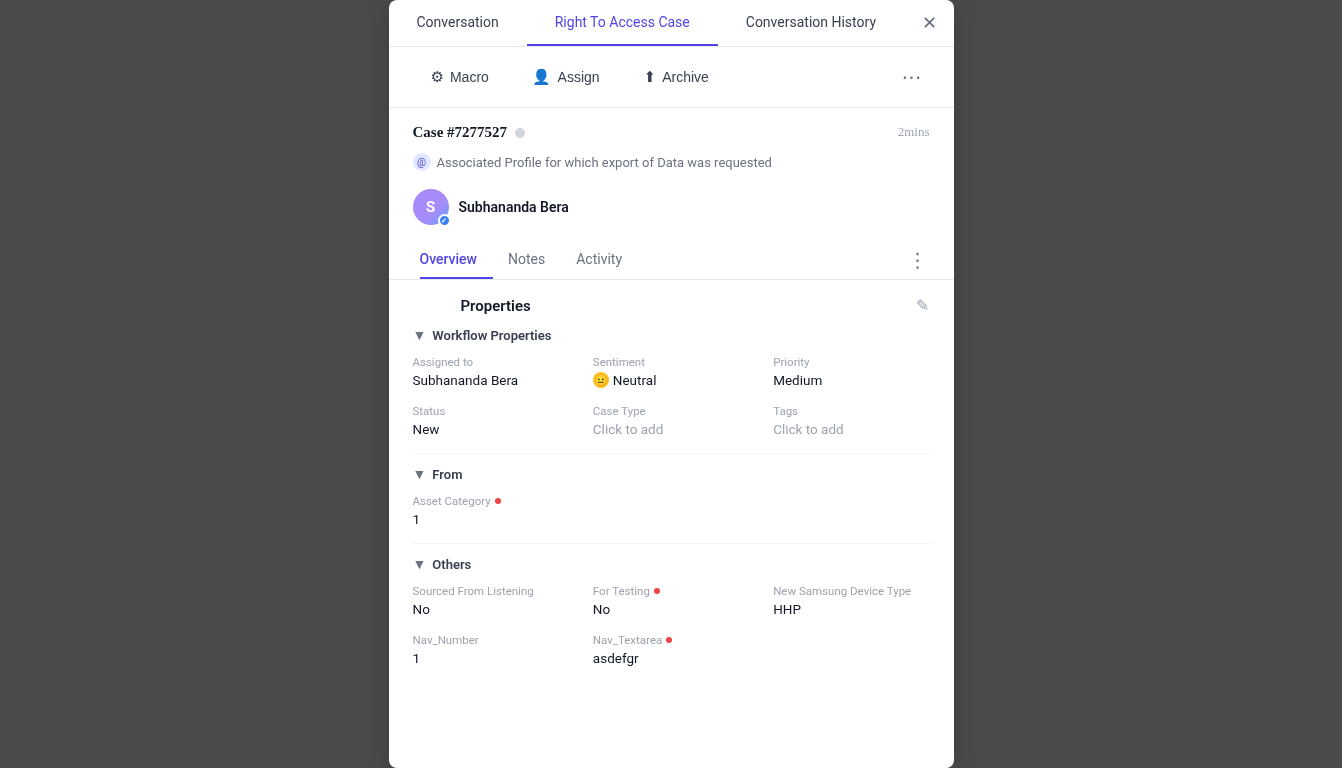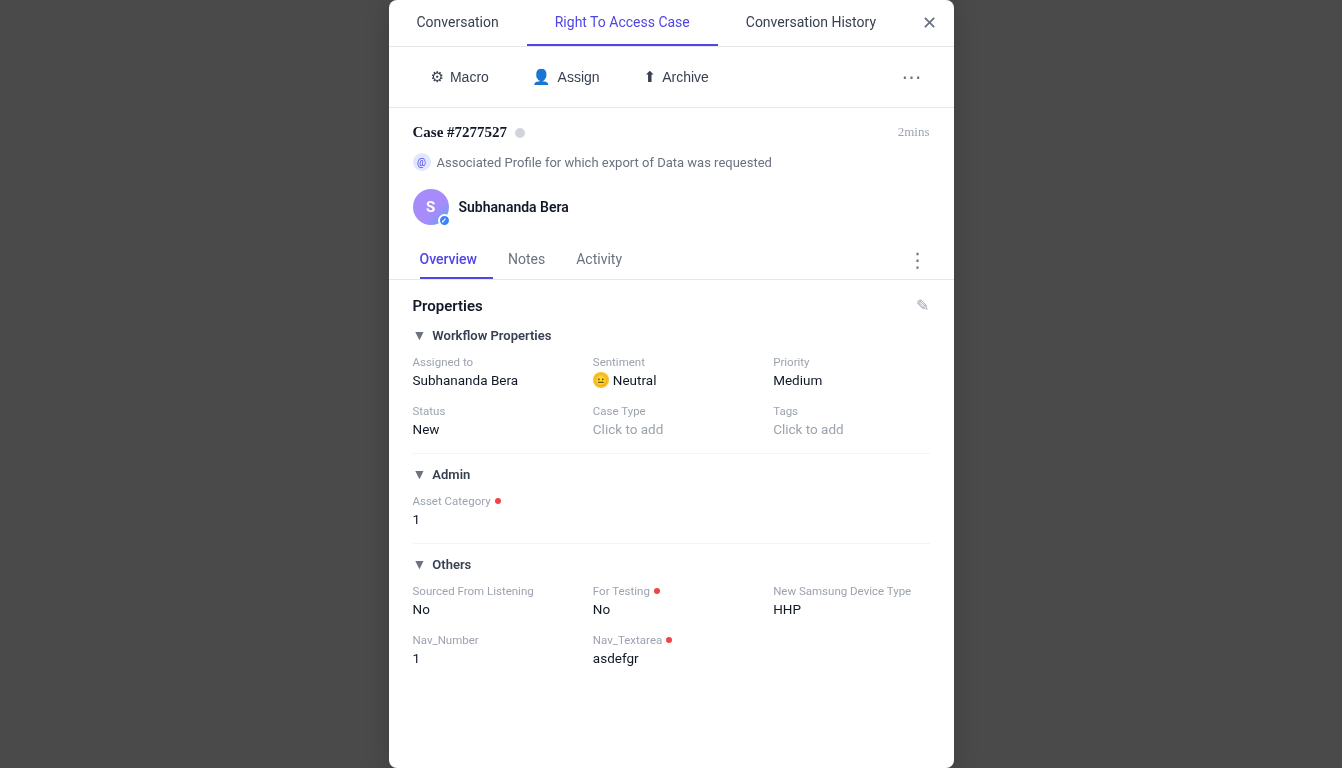--- a/index.html
+++ b/index.html
@@ -207,20 +207,21 @@
     .section-header {
       display: flex;
       align-items: center;
       justify-content: space-between;
       margin-bottom: 12px;
     }
     .section-title {
       font-size: 15px;
       font-weight: 600;
       color: #111827;
+      margin-left: 48px;
     }
     .edit-icon {
       color: #9ca3af;
       cursor: pointer;
       font-size: 16px;
     }
     
     .sub-section {
       margin-bottom: 16px;
     }
@@ -393,21 +394,21 @@
           <div class="prop-value clickable">Click to add</div>
         </div>
       </div>
     </div>
 
     <div class="divider"></div>
 
     <div class="sub-section">
       <div class="sub-section-header">
         <span class="sub-section-chevron">▼</span>
-        <span class="sub-section-label">Admin</span>
+        <span class="sub-section-label">From</span>
       </div>
       <div class="properties-grid">
         <div class="prop-item">
           <div class="prop-label">
             <span>Asset Category</span>
             <span class="prop-required"></span>
           </div>
           <div class="prop-value">1</div>
         </div>
       </div>

